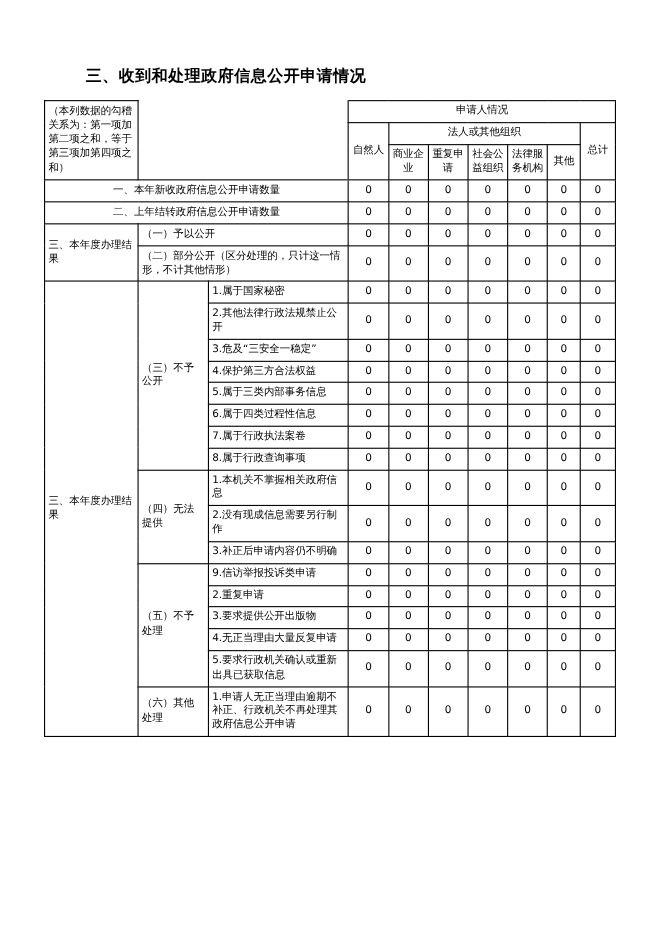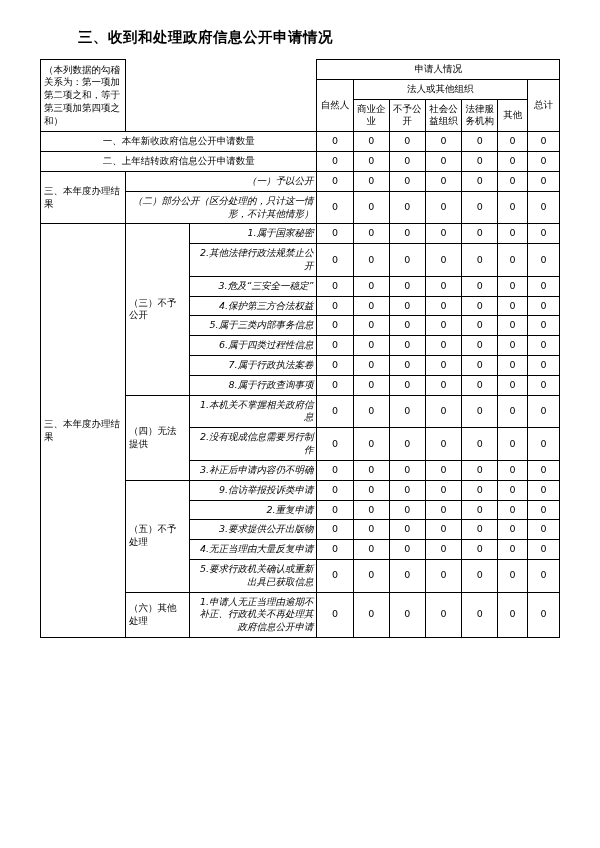--- a/index.html
+++ b/index.html
@@ -11,21 +11,21 @@
     width: 600px;
     height: 848px;
     font-family: "DejaVu Sans", "Liberation Sans", sans-serif;
     color: #000000;
     position: relative;
   }
   .page {
     width: 600px;
     height: 848px;
     box-sizing: border-box;
-    padding: 28px 40px 0 40px;
+    padding: 60px 40px 0 40px;
   }
   .doc-title {
     font-size: 14.5px;
     font-weight: bold;
     letter-spacing: 0.5px;
     padding-left: 38px;
     margin-bottom: 12px;
     white-space: nowrap;
   }
   table.main {
@@ -51,24 +51,23 @@
     padding: 6px 8px;
     text-align: left;
   }
   .rowlabel {
     font-size: 9.5px;
     text-align: center;
     padding-left: 4px;
   }
   .sub-label {
     font-size: 9.5px;
-    text-align: right;
+    text-align: left;
     padding-left: 4px;
     line-height: 1.35;
-    font-style: italic;
   }
   .cat-label {
     font-size: 9.5px;
     line-height: 1.35;
   }
 </style>
 </head>
 <body>
 
 <div class="page">
@@ -97,21 +96,21 @@
       </tr>
 
       <tr>
         <td rowspan="2" class="ctr">自然人</td>
         <td colspan="5" class="hdr-group">法人或其他组织</td>
         <td rowspan="2" class="ctr">总计</td>
       </tr>
 
       <tr>
         <td class="ctr">商业企业</td>
-        <td class="ctr">不予公开</td>
+        <td class="ctr">重复申请</td>
         <td class="ctr">社会公益组织</td>
         <td class="ctr">法律服务机构</td>
         <td class="ctr">其他</td>
       </tr>
 
       <tr>
         <td colspan="3" class="rowlabel">一、本年新收政府信息公开申请数量</td>
         <td class="num">0</td>
         <td class="num">0</td>
         <td class="num">0</td>

